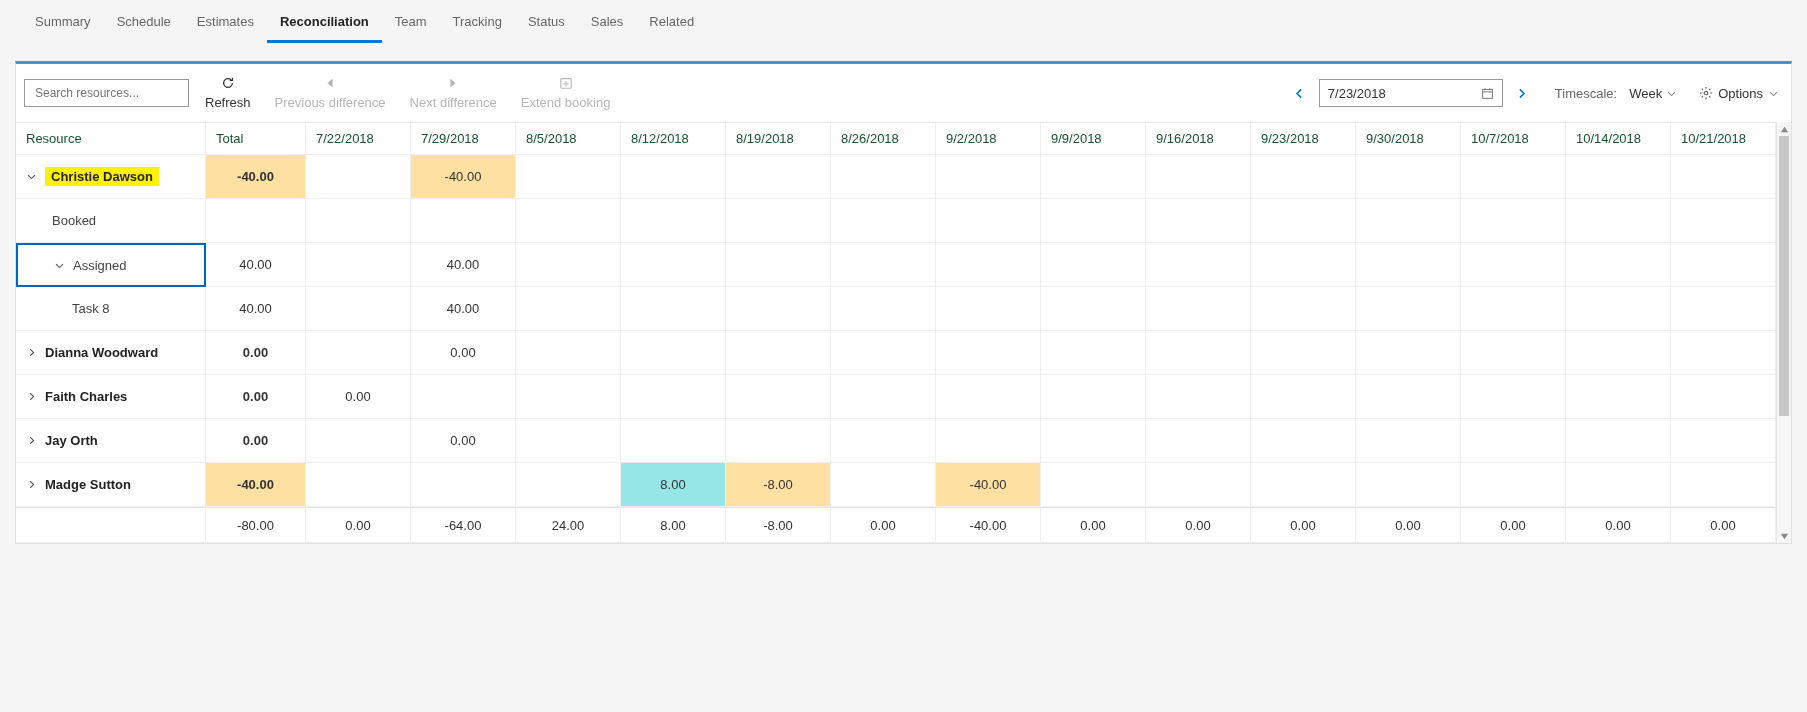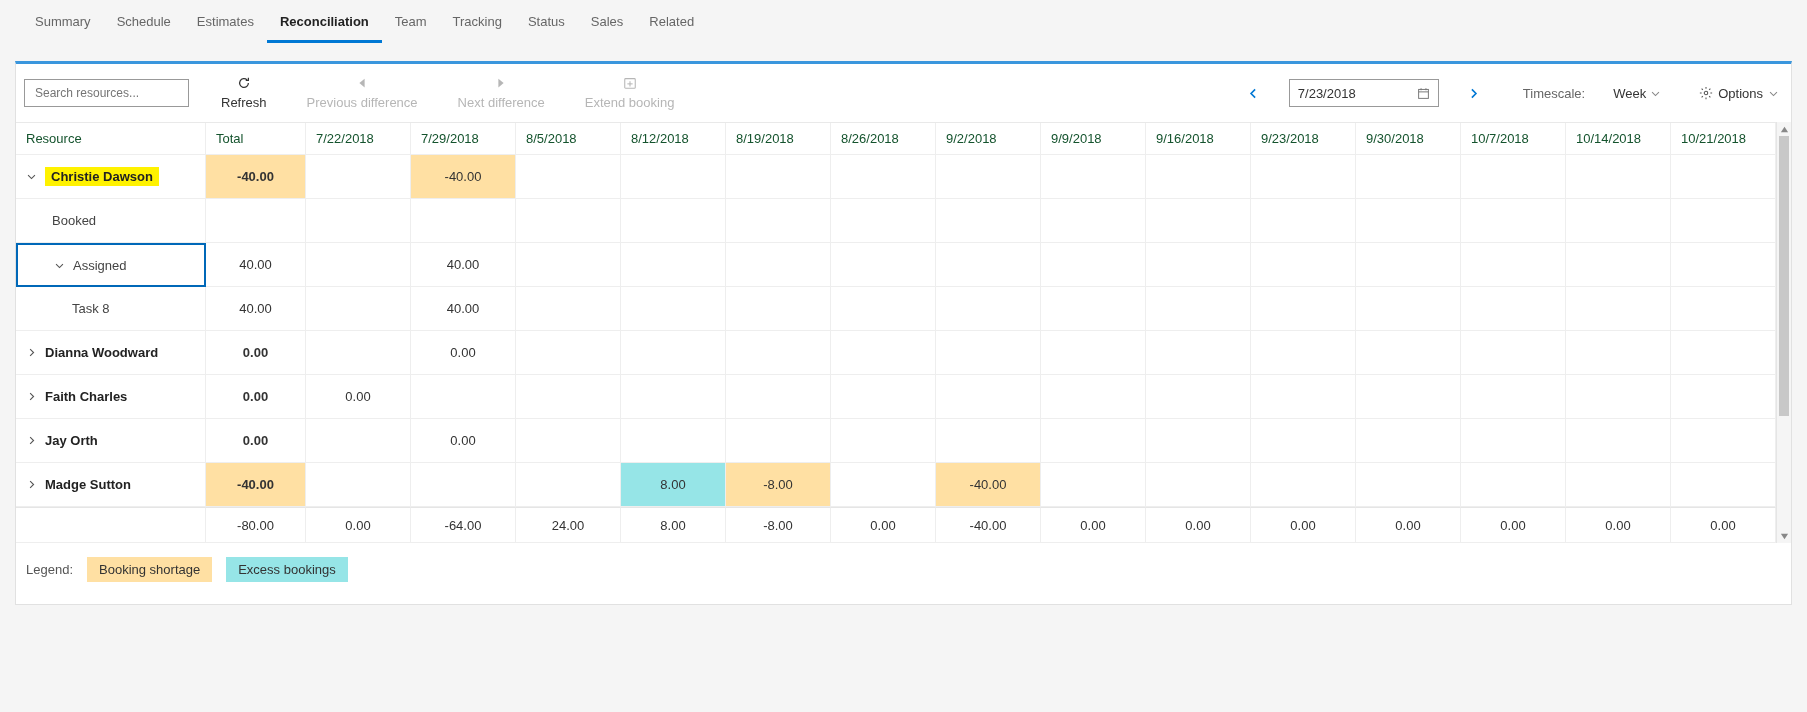--- a/index.html
+++ b/index.html
@@ -9,35 +9,35 @@
 
 
 .tabs { display: flex; gap: 0; padding: 0 22px; }
 .tab { padding: 14px 13px 11px; color: #666; cursor: pointer; font-size: 13px; border-bottom: 3px solid transparent; }
 .tab.active { color: #222; font-weight: 600; border-bottom-color: #0078d4; }
 
 
 .panel { margin: 18px 15px 0; background: #fff; border: 1px solid #e1e1e1; border-top: 3px solid #3a96dd; }
 
 
-.toolbar { display: flex; align-items: center; padding: 8px 8px; gap: 24px; }
+.toolbar { display: flex; align-items: center; padding: 8px 8px; gap: 8px; }
 .search-box { display: flex; align-items: center; border: 1px solid #999; background: #fff; width: 165px; height: 28px; padding: 0 6px; }
 .search-box .icon { width: 14px; height: 14px; margin-right: 4px; color: #0078d4; }
 .search-box input { border: 0; outline: 0; font-size: 12px; color: #888; flex: 1; background: transparent; }
 
 .tb-btn { display: flex; align-items: center; gap: 5px; padding: 4px 8px; color: #333; cursor: pointer; font-size: 13px; flex-direction: column; }
 .tb-btn.disabled { color: #b6b6b6; cursor: default; }
 .tb-btn .icon { width: 14px; height: 14px; }
 
 .spacer { flex: 1; }
 
 .nav-arrow { width: 22px; height: 28px; display: flex; align-items: center; justify-content: center; color: #0078d4; cursor: pointer; }
 .nav-arrow svg { width: 13px; height: 13px; }
 
-.date-box { display: flex; align-items: center; border: 1px solid #999; width: 150px; height: 28px; padding: 0 8px; justify-content: space-between; }
+.date-box { display: flex; align-items: center; border: 1px solid #999; width: 184px; height: 28px; padding: 0 8px; justify-content: space-between; }
 .date-box .cal-icon { width: 13px; height: 13px; color: #777; }
 
 .ts-label { color: #666; margin-left: 14px; }
 .ts-drop { display: flex; align-items: center; gap: 4px; color: #333; padding: 4px 4px; cursor: pointer; }
 .ts-drop .chev { width: 11px; height: 11px; color: #888; }
 
 .options { display: flex; align-items: center; gap: 5px; color: #333; padding: 4px 4px; cursor: pointer; margin-left: 6px; }
 .options .gear { width: 14px; height: 14px; color: #555; }
 .options .chev { width: 11px; height: 11px; color: #888; }
 
@@ -389,20 +389,15 @@
           </div>
         <div class="scroll-thumb"></div>
         <div class="scroll-arrow" style="position:absolute;bottom:0;left:0;right:0;">
             <svg viewBox="0 0 10 10" fill="currentColor">
               <path d="M1 2 L9 2 L5 8 Z"></path>
             </svg>
           </div>
       </div>
     </div>
 
-    <div class="legend">
-      <span class="lbl">Legend:</span>
-      <span class="swatch shortage">Booking shortage</span>
-      <span class="swatch excess">Excess bookings</span>
-    </div>
 
   </div>
 </div>
 
 </body></html>

